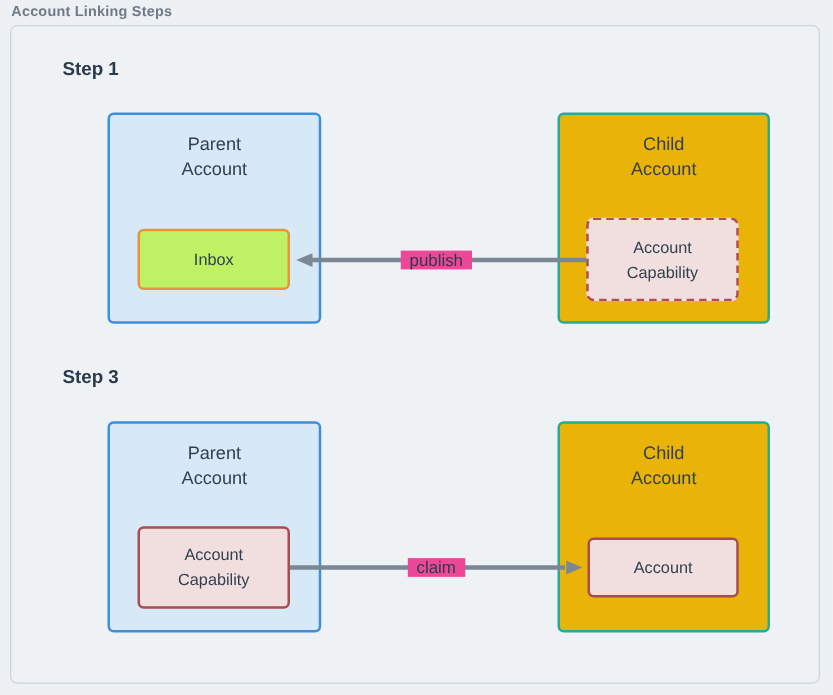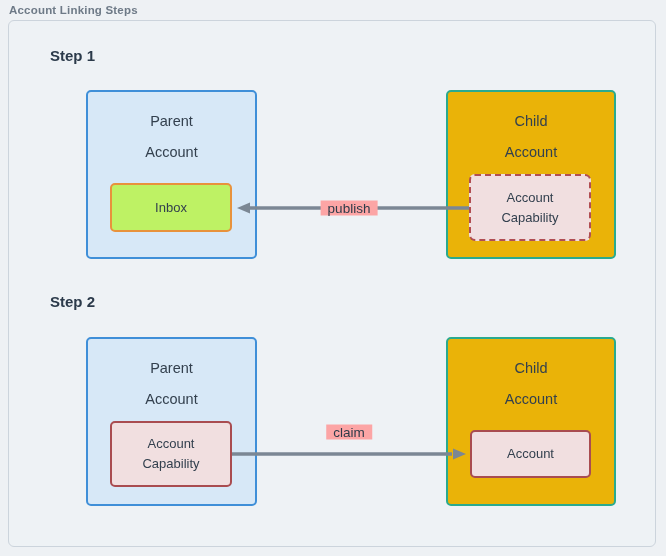--- a/index.html
+++ b/index.html
@@ -59,21 +59,21 @@
   .p1 { left: 86px;  top: 90px;  width: 171px; height: 169px; }
   .c1 { left: 446px; top: 90px;  width: 170px; height: 169px; }
   .p2 { left: 86px;  top: 337px; width: 171px; height: 169px; }
   .c2 { left: 446px; top: 337px; width: 170px; height: 169px; }
 
   .account-title {
     margin-top: 14px;
     text-align: center;
     font-size: 14.5px;
     color: #33404e;
-    line-height: 31px;
+    line-height: 20px;
     white-space: pre-line;
   }
 
   .inner-box {
     position: absolute;
     box-sizing: border-box;
     border-width: 2px;
     border-style: solid;
     border-radius: 5px;
     display: flex;
@@ -103,28 +103,28 @@
     z-index: 5;
     overflow: visible;
   }
   .arrow1 { left: 230px; top: 196px; }
   .arrow2 { left: 228px; top: 442px; }
 
   .arrow-label {
     position: absolute;
     z-index: 6;
     transform: translate(-50%, -50%);
-    background: #fca5a5;
+    background: #ec4899;
     padding: 0 7px;
     font-size: 13.5px;
     color: #2d3b49;
     text-align: right;
   }
   .publish-label { left: 349px; top: 208px; }
-  .claim-label   { left: 349px; top: 432px; }
+  .claim-label   { left: 349px; top: 454px; }
 </style>
 </head>
 <body>
 
 <div class="canvas">
 
   <div class="diagram-title">Account Linking Steps</div>
 
   <div class="outer-card"></div>
 
@@ -142,21 +142,21 @@
     <div class="inner-box cap-box cap1">Account
 Capability</div>
   </div>
 
   <svg class="arrow-svg arrow1" width="242" height="24">
     <line x1="239" y1="12" x2="18" y2="12" stroke="#7b8794" stroke-width="3.6"></line>
     <polygon points="7,12 20,6.5 20,17.5" fill="#7b8794"></polygon>
   </svg>
   <div class="arrow-label publish-label">publish</div>
 
-  <div class="step-label step2-label">Step 2</div>
+  <div class="step-label step2-label">Step 3</div>
 
   <div class="account-box parent-box p2">
     <div class="account-title">Parent
 Account</div>
     <div class="inner-box cap-box cap2">Account
 Capability</div>
   </div>
 
   <div class="account-box child-box c2">
     <div class="account-title">Child

